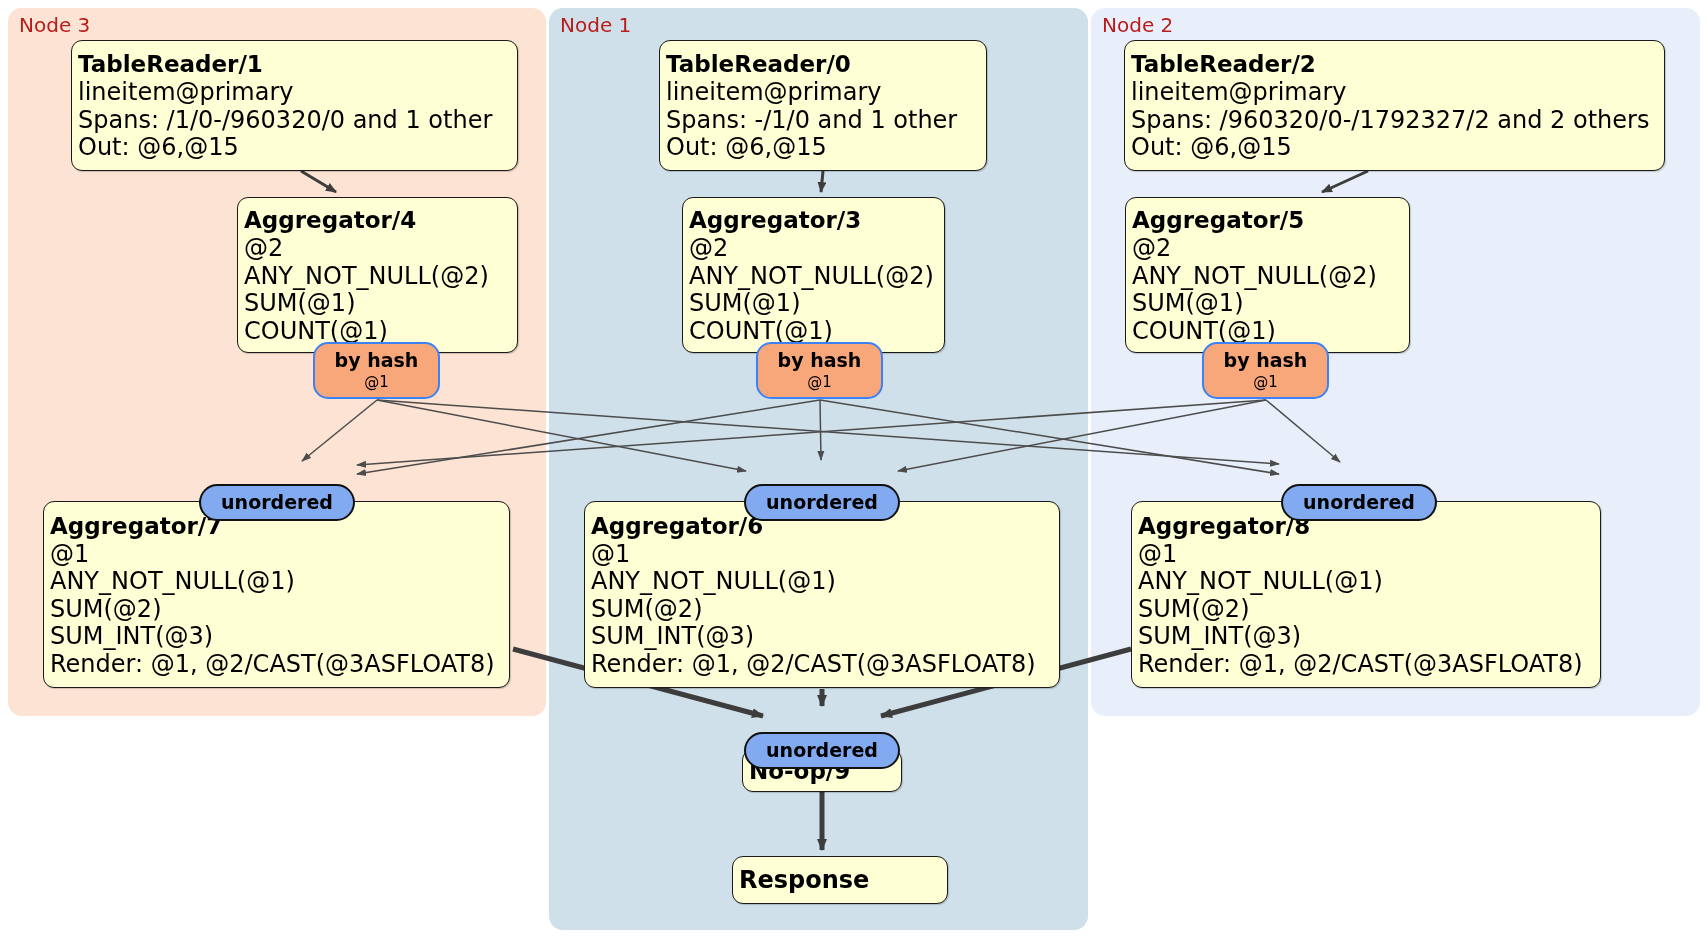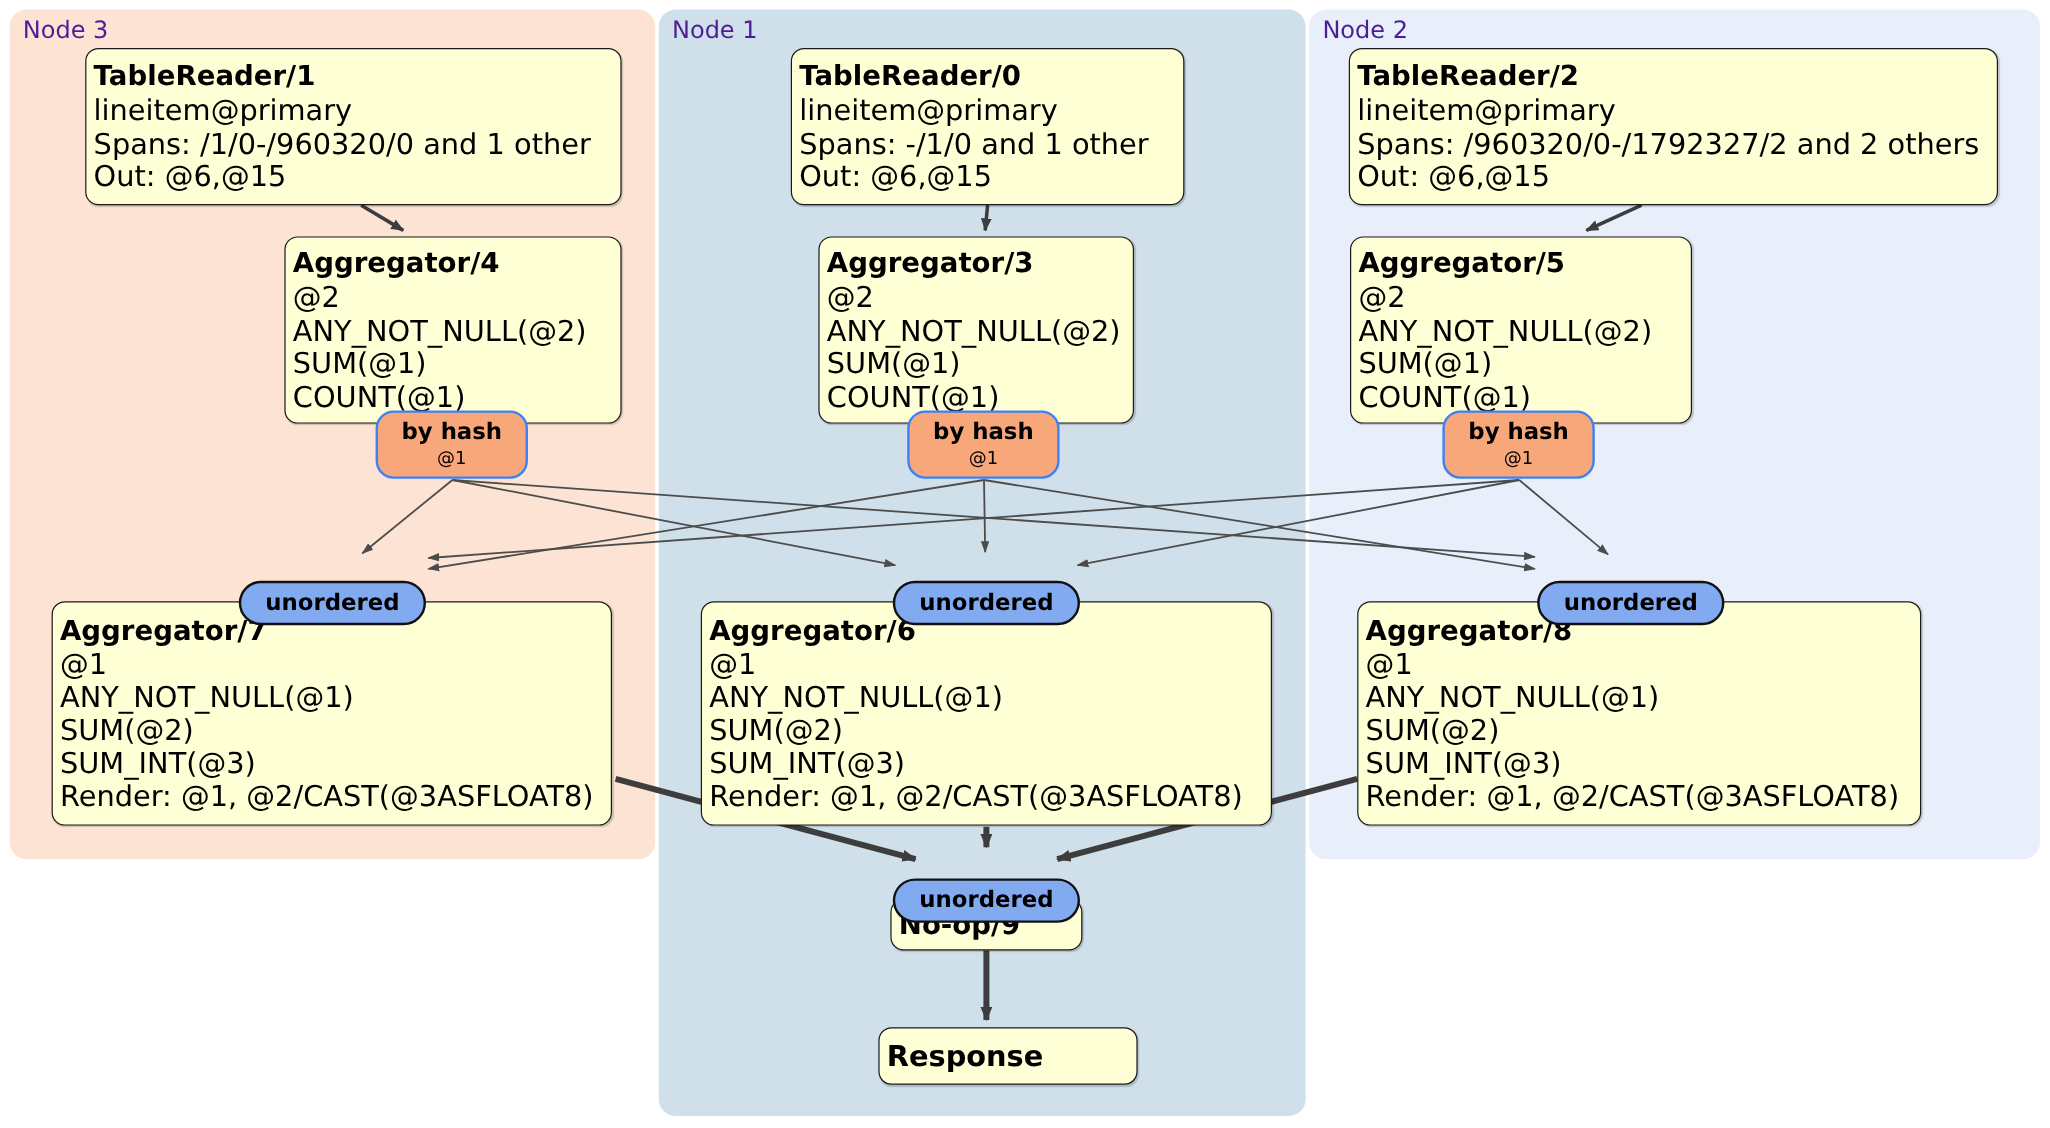--- a/index.html
+++ b/index.html
@@ -5,21 +5,21 @@
   html,body{margin:0;padding:0;background:#ffffff;}
   #canvas{
     position:relative;width:1708px;height:940px;overflow:hidden;
     font-family:"DejaVu Sans","Liberation Sans",sans-serif;color:#000;
     background:#fff;
   }
   .region{position:absolute;border-radius:14px;}
   #region-node3{left:8px;top:8px;width:538px;height:708px;background:var(--region-node3,#fce3d3);}
   #region-node1{left:549px;top:8px;width:539px;height:922px;background:var(--region-node1,#d0e0ea);}
   #region-node2{left:1091px;top:8px;width:609px;height:708px;background:var(--region-node2,#e9effa);}
-  .region-label{position:absolute;left:11px;top:5px;font-size:20px;color:#4c1d95;}
+  .region-label{position:absolute;left:11px;top:5px;font-size:20px;color:#b91c1c;}
   #edges{position:absolute;left:0;top:0;z-index:2;pointer-events:none;}
   .node{
     position:absolute;z-index:3;background:var(--node-fill,#ffffd6);
     border:1.8px solid #1a1a1a;border-radius:11px;text-align:left;
     box-shadow:1px 1px 1px rgba(0,0,0,0.18);
     display:flex;flex-direction:column;justify-content:center;padding:4px 6px;box-sizing:border-box;
   }
   .node-title{font-weight:bold;font-size:23px;line-height:30px;}
   .node-line{font-size:24px;line-height:27.5px;white-space:nowrap;}
   .byhash{

